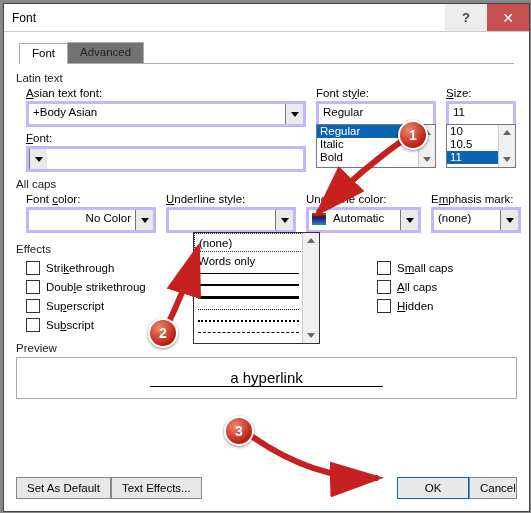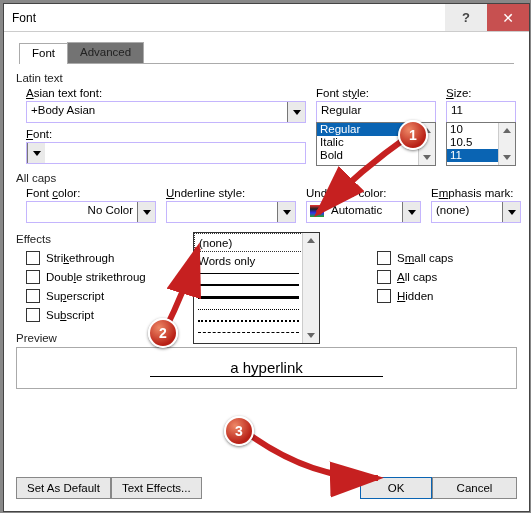--- a/index.html
+++ b/index.html
@@ -11,21 +11,21 @@
   .help{background:#ececec;color:#444;font-weight:bold;font-size:13px}
   .close{background:#c75050;color:#fff;font-size:14px}
   .content{position:absolute;left:12px;top:38px;right:12px;bottom:48px}
   .tabs{display:flex;height:21px;border-bottom:1px solid #ababab;margin-left:3px;margin-right:3px}
   .tab{padding:3px 12px 0;font-size:11.5px;border:1px solid #ababab;border-bottom:none;background:#fff;margin-right:-1px;position:relative}
   .tab.active{top:1px;background:#fff}
   .tab:not(.active){background:#737373;color:#222}
   .ghead{font-size:11.5px;margin:6px 0 3px;color:#222}
   .row{display:flex;gap:10px}
   .lbl{font-size:11.5px;margin-bottom:2px}
-  .combo{display:flex;height:20px;border:1px solid #c4b5fd}
+  .combo{display:flex;height:20px;border:3px solid #c4b5fd}
   .cval{flex:1;padding:2px 4px;font-size:11.5px;overflow:hidden;white-space:nowrap}
   .carrow{width:17px;background:#eaeaea;border-left:1px solid #777;display:flex;align-items:center;justify-content:center}
   .dn{width:0;height:0;border-left:4px solid transparent;border-right:4px solid transparent;border-top:5px solid #000}
   .listbox{border:1px solid #777;font-size:11.5px;position:relative}
   .lb-items{overflow:hidden}
   .lb-item{padding:0 3px;height:13px;line-height:13px}
   .lb-item.sel{background:#0a64b3;color:#fff}
   .sb{position:absolute;right:0;top:0;bottom:0;width:16px;background:#f0f0f0;border-left:1px solid #ccc}
   .sbbtn{height:15px;display:flex;align-items:center;justify-content:center}
   .up{width:0;height:0;border-left:4px solid transparent;border-right:4px solid transparent;border-bottom:5px solid #666}
@@ -212,21 +212,21 @@
     <div class="preview">
       <span class="preview-text">a hyperlink</span>
     </div>
   </div>
 
   <div class="footer">
     <button class="btn">Set As Default</button>
     <button class="btn">Text Effects...</button>
     <div class="spacer"></div>
     <button class="btn ok" style="width:72px">OK</button>
-    <button class="btn" style="width:85px">Cancel</button>
+    <button class="btn" style="width:48px">Cancel</button>
   </div>
 
   <div class="dd-pop" style="left:189px;top:228px;width:125px">
     <div style="margin-right:16px">
       <div class="dd-item sel">(none)</div>
       <div class="dd-item">Words only</div>
       <div class="dd-line"></div>
       <div class="dd-line thick"></div>
       <div class="dd-line" style="border-top-width:3px"></div>
       <div class="dd-line dot"></div>

